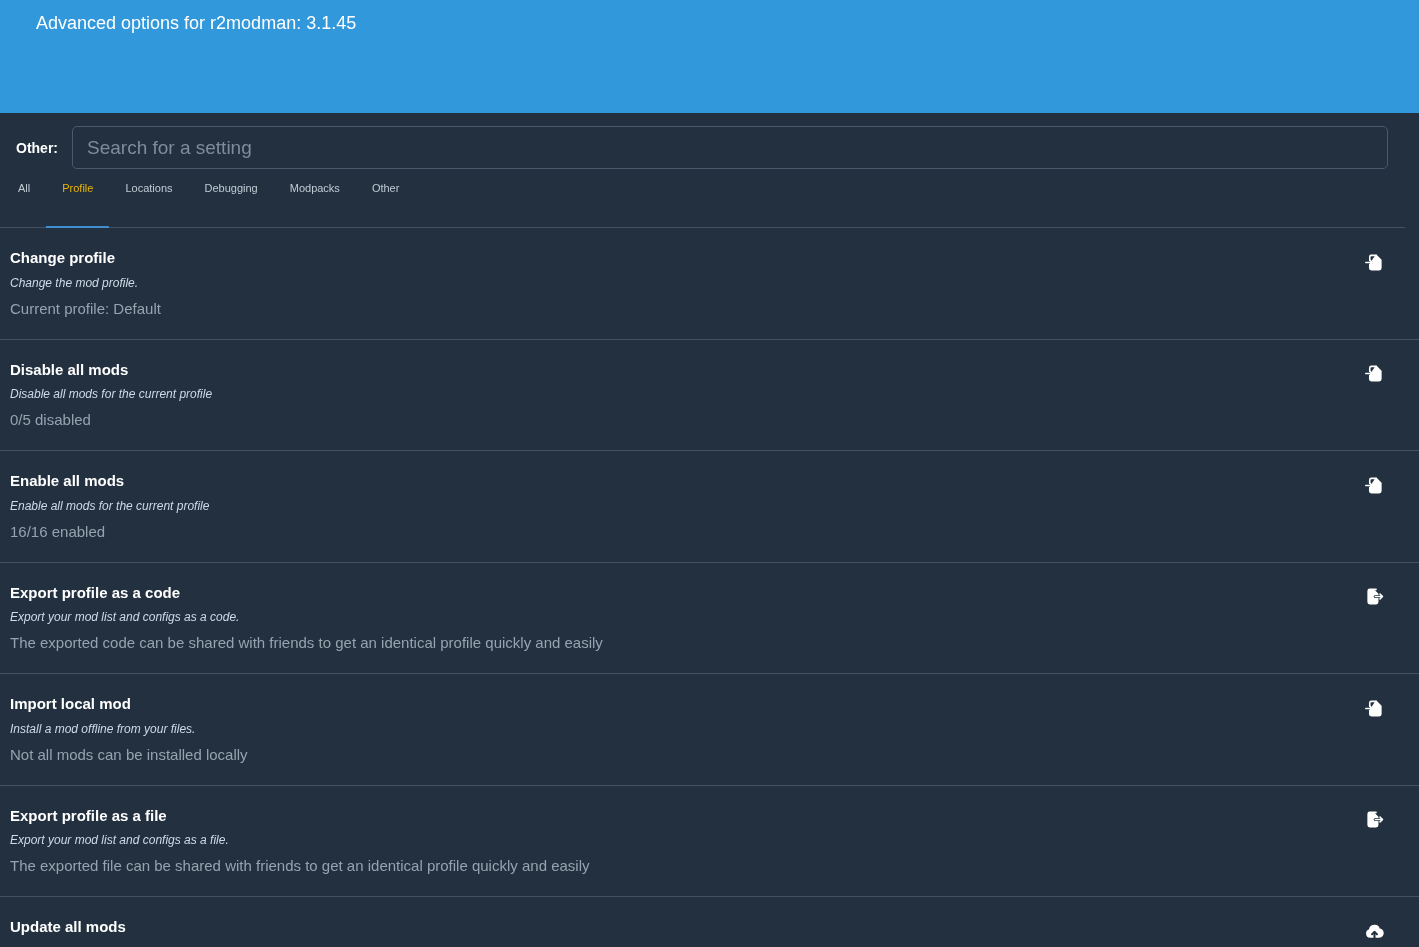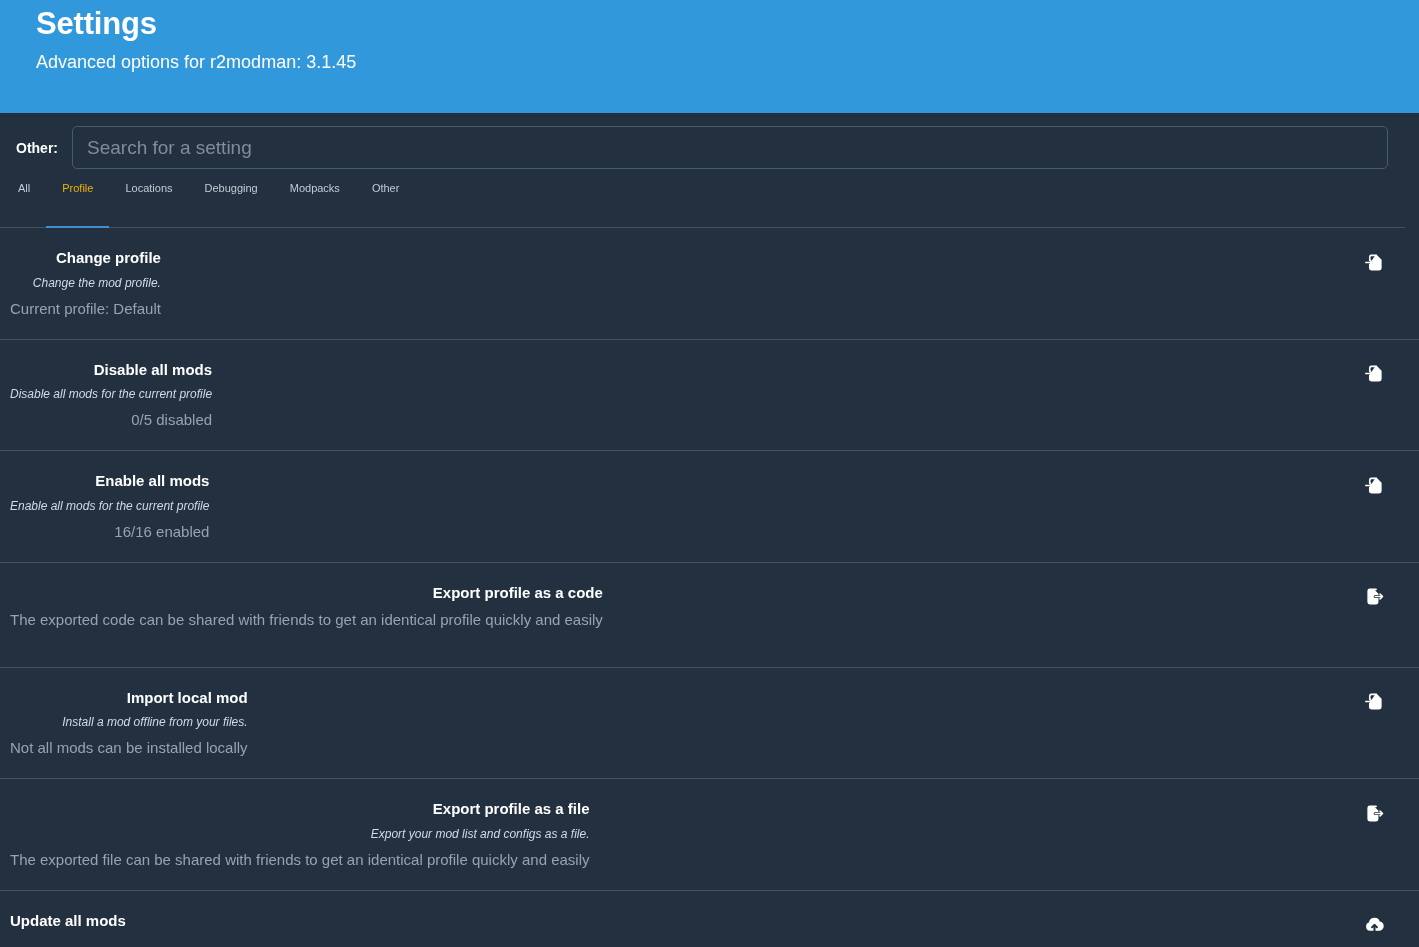--- a/index.html
+++ b/index.html
@@ -102,21 +102,20 @@
   }
   .setting-row {
     position: relative;
     display: flex;
     align-items: flex-start;
     justify-content: space-between;
     padding: 21px 16px 20px 10px;
     border-bottom: 1px solid #44525f;
     cursor: pointer;
     min-height: 105px;
-    text-align: right;
   }
   .setting-row:last-child { border-bottom: none; }
 
   .setting-text { max-width: 1250px; }
 
   .setting-title {
     font-size: 15px;
     font-weight: 700;
     color: #ffffff;
     line-height: 1.25;
@@ -145,21 +144,20 @@
     margin-top: 2px;
     margin-right: 18px;
     color: #ffffff;
   }
   .setting-icon svg { display: block; }
 </style>
 </head>
 <body>
 
 <div class="header">
-  <div class="header-title">Settings</div>
   <div class="header-subtitle">Advanced options for r2modman: 3.1.45</div>
 </div>
 
 <div class="searchbar">
   <span class="search-label">Other:</span>
   <input class="search-input" type="text" placeholder="Search for a setting" style="">
 </div>
 
 <div class="tabs" id="tab-bar">
     <div class="tab">
@@ -227,20 +225,21 @@
           <path d="M6 15v4a2 2 0 0 0 2 2h10a2 2 0 0 0 2-2V9l-6-6z" fill="currentColor" stroke="currentColor"></path>
           <path d="M1 12h8" stroke="#22303f"></path>
           <path d="M1 12h8"></path>
           <path d="M6 9l3 3-3 3"></path>
         </svg>
       </div>
     </div>
     <div class="setting-row">
       <div class="setting-text">
         <div class="setting-title">Export profile as a code</div>
+        <div class="setting-desc">Export your mod list and configs as a code.</div>
         <div class="setting-status">The exported code can be shared with friends to get an identical profile quickly and easily</div>
       </div>
       <div class="setting-icon">
         <svg width="19" height="19" viewBox="0 0 24 24" fill="none" stroke="currentColor" stroke-width="2" stroke-linecap="round" stroke-linejoin="round">
           <path d="M14 3H6a2 2 0 0 0-2 2v14a2 2 0 0 0 2 2h8a2 2 0 0 0 2-2V9l-6-6z" fill="currentColor" stroke="currentColor"></path>
           <path d="M13 12h9" stroke="#22303f" stroke-width="4"></path>
           <path d="M13 12h9"></path>
           <path d="M19 9l3 3-3 3"></path>
         </svg>
       </div>

